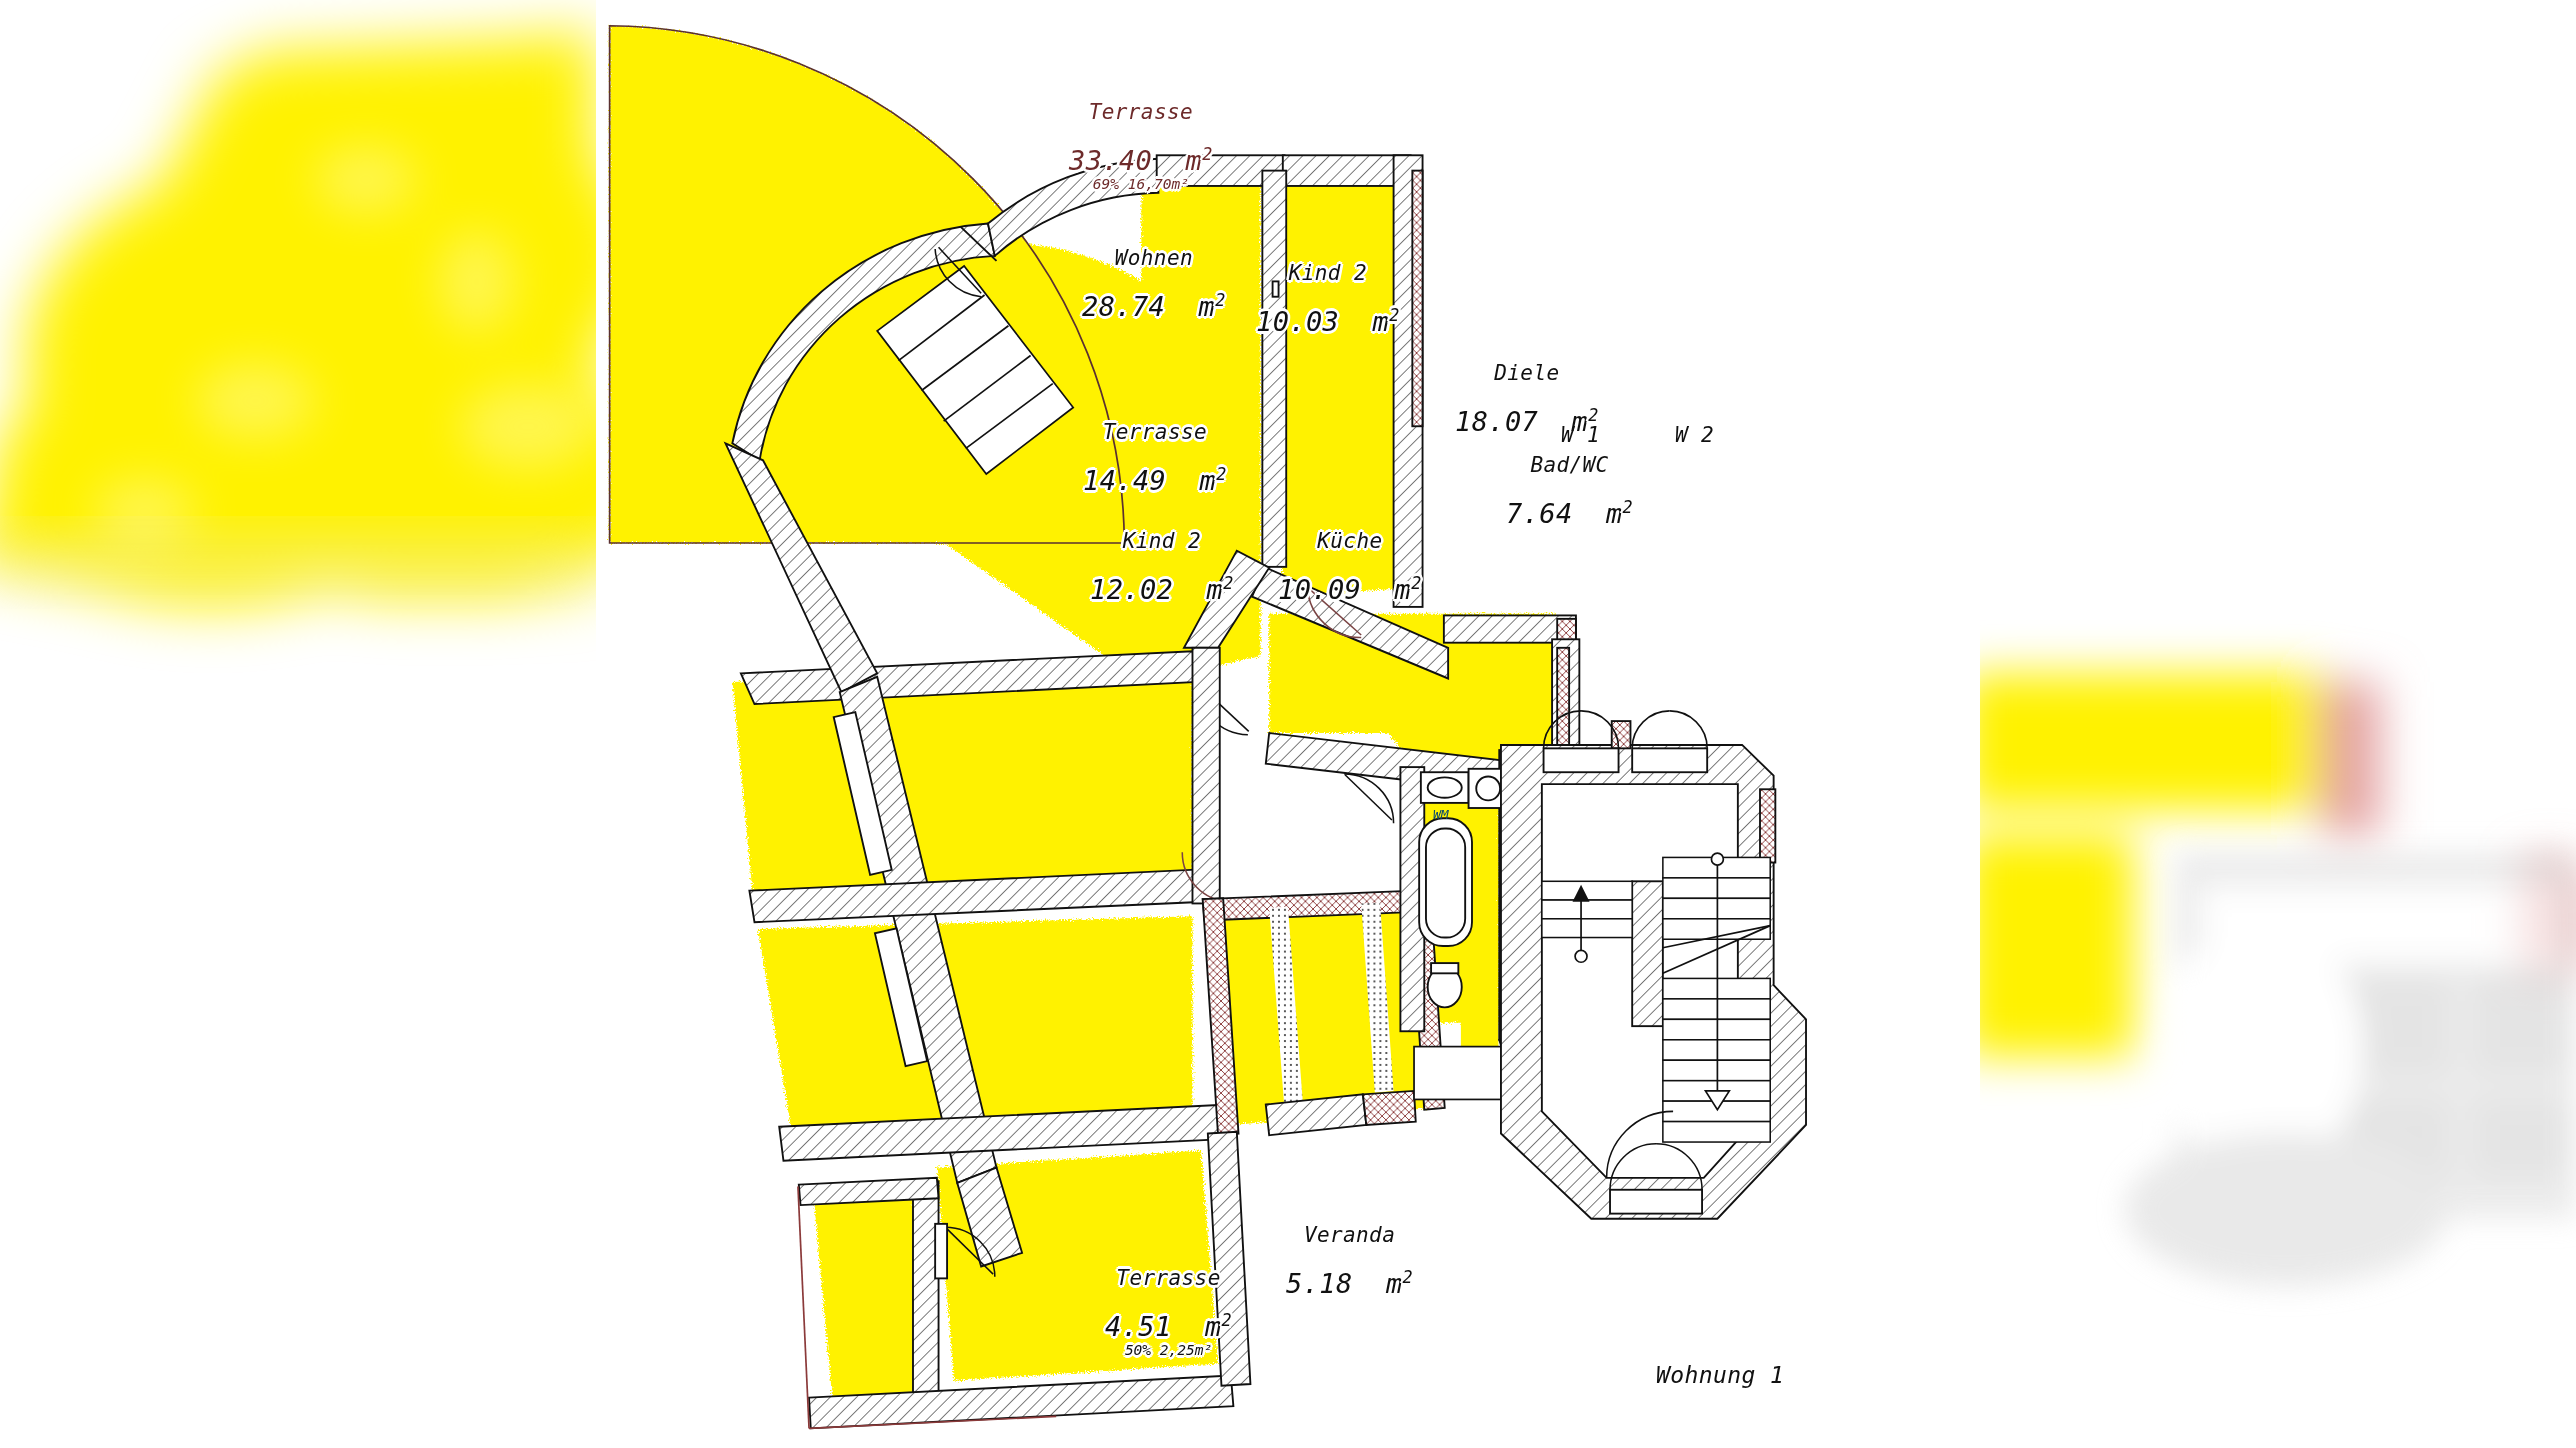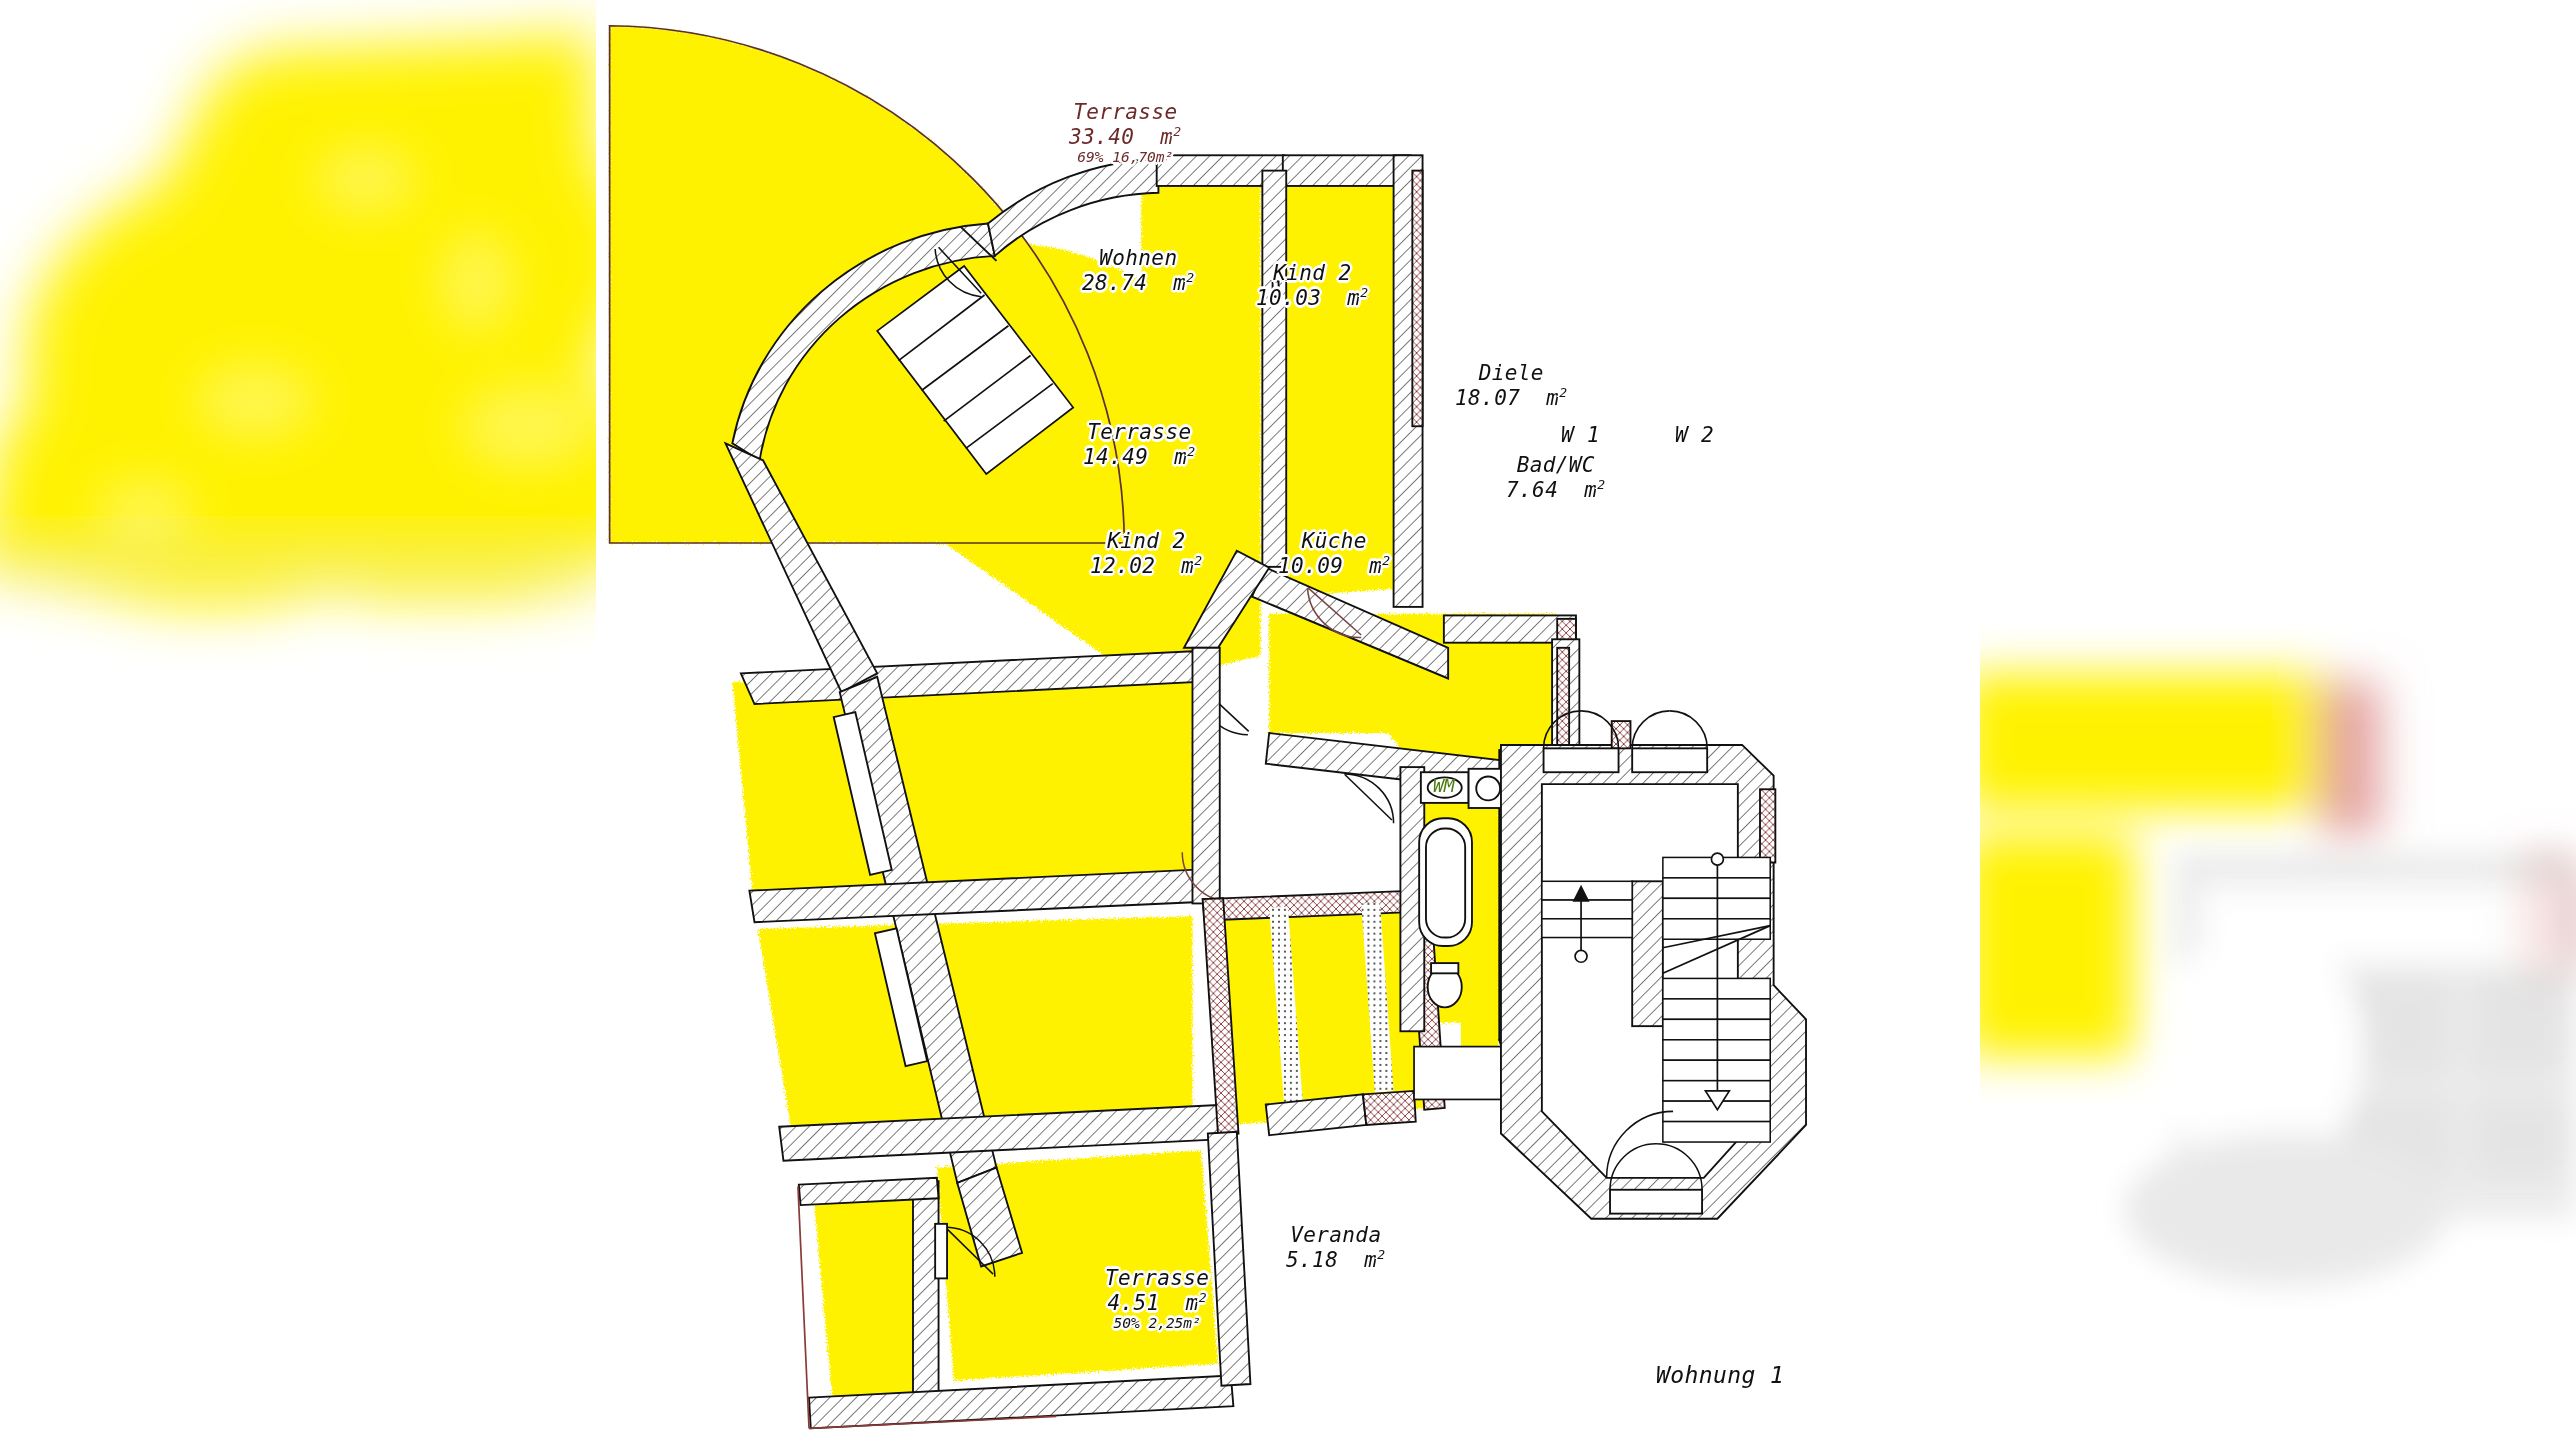--- a/index.html
+++ b/index.html
@@ -17,34 +17,34 @@
   svg#plan{display:block;width:1383px;height:1449px;}
 
   
   .lbl{position:absolute;white-space:nowrap;line-height:1.12;
        font-family:"DejaVu Sans Mono","Liberation Mono",monospace;
        letter-spacing:0.4px;}
   .lbl .ln1{display:block;}
   .lbl .ln2{display:block;}
   .lbl .ln3{display:block;}
   .name{font-size:21px;}
-  .area{font-size:21px;}
+  .area{font-size:27px;margin-top:20px;}
   .sub{font-size:14.5px;letter-spacing:0px;}
   .black{color:#111111;}
   .maroon{color:#6d2a2a;}
   .center{text-align:center;}
   sup{font-size:.62em;vertical-align:super;}
 
   .halo{text-shadow:
      0.9px 0 0 #fff,-0.9px 0 0 #fff,0 0.9px 0 #fff,0 -0.9px 0 #fff,
      1.7px 0 0 #fff,-1.7px 0 0 #fff,0 1.7px 0 #fff,0 -1.7px 0 #fff,
      1.7px 1.7px 0 #fff,-1.7px 1.7px 0 #fff,1.7px -1.7px 0 #fff,-1.7px -1.7px 0 #fff,
      2.6px 0 0 #fff,-2.6px 0 0 #fff,0 2.6px 0 #fff,0 -2.6px 0 #fff;}
 
-  .tiny{position:absolute;font-size:18px;color:#4d7c0f;font-family:"DejaVu Sans Mono","Liberation Mono",monospace;}
+  .tiny{position:absolute;font-size:13px;color:#0c4a6e;font-family:"DejaVu Sans Mono","Liberation Mono",monospace;margin-top:32px;}
 </style>
 </head>
 <body>
 
 <div id="stage">
 
   <div class="backdrop" id="backdrop-left">
     <svg width="596" height="1449" viewBox="0 0 700 1700">
       <defs>
         <filter id="bigblur" x="-40%" y="-40%" width="180%" height="180%">

